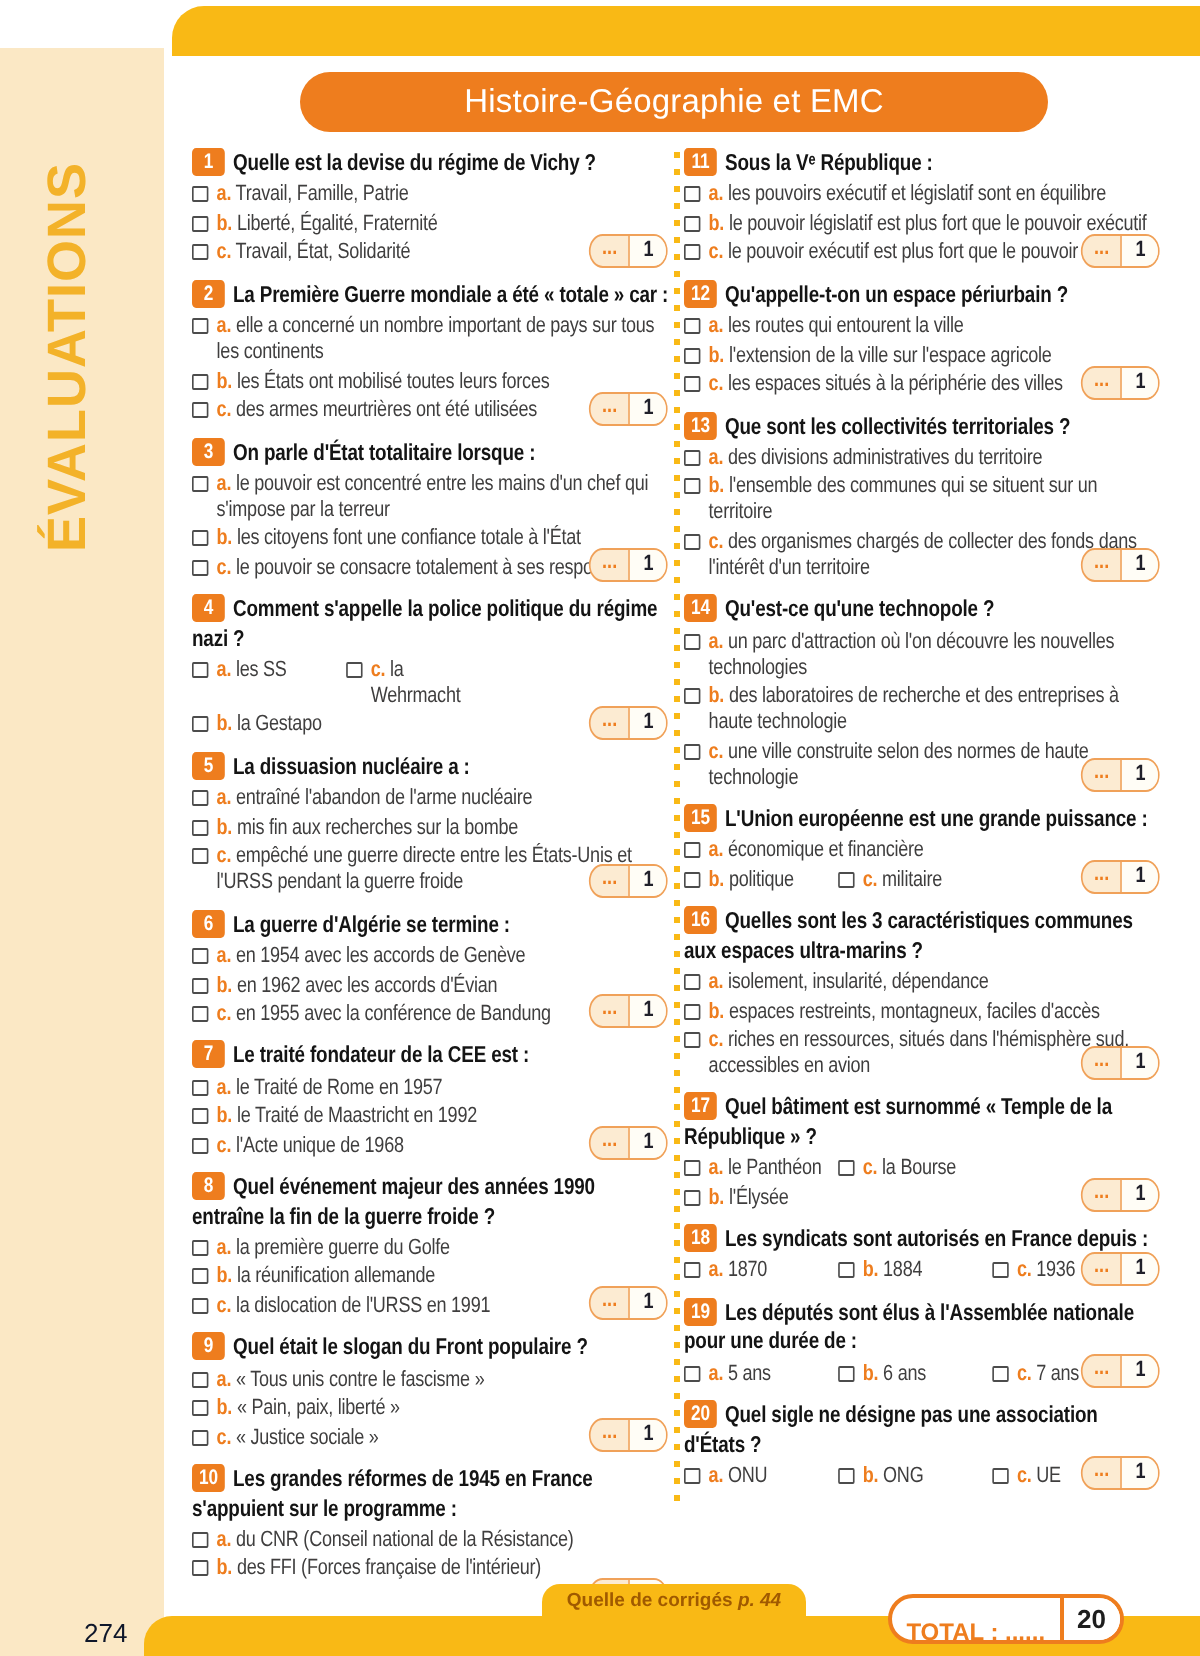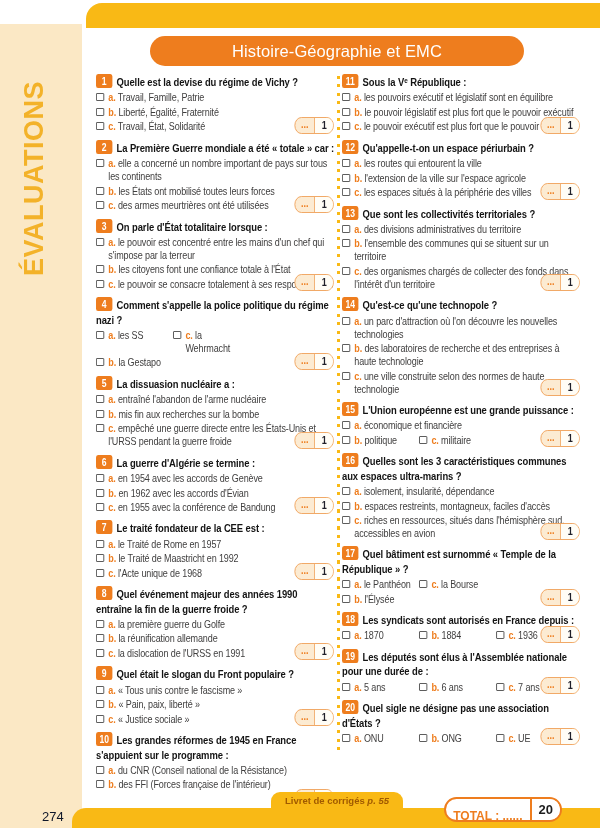--- a/index.html
+++ b/index.html
@@ -637,18 +637,18 @@
     <div class="points">
       <span class="dots">...</span>
       <span class="val">1</span>
     </div>
   </div>
 </div>
     </div>
 </div>
 
 <div class="footer-bar"></div>
-<div class="footer-tab"><span>Livret de corrigés </span><span class="it">p. 55</span></div>
+<div class="footer-tab"><span>Quelle de corrigés </span><span class="it">p. 44</span></div>
 <div class="page-num">274</div>
 <div class="total">
   <span class="total-label">TOTAL : ......</span>
   <span class="total-val">20</span>
 </div>
 
 </body></html>

